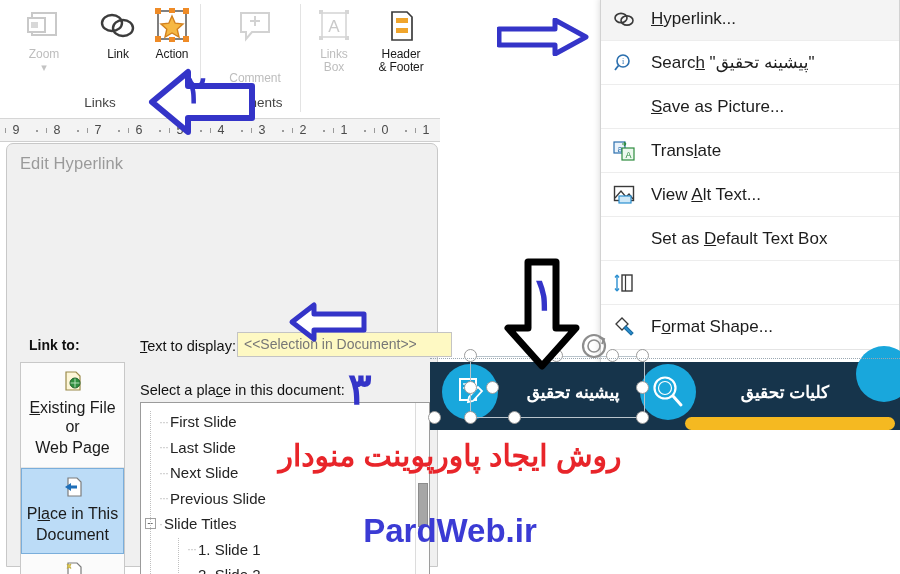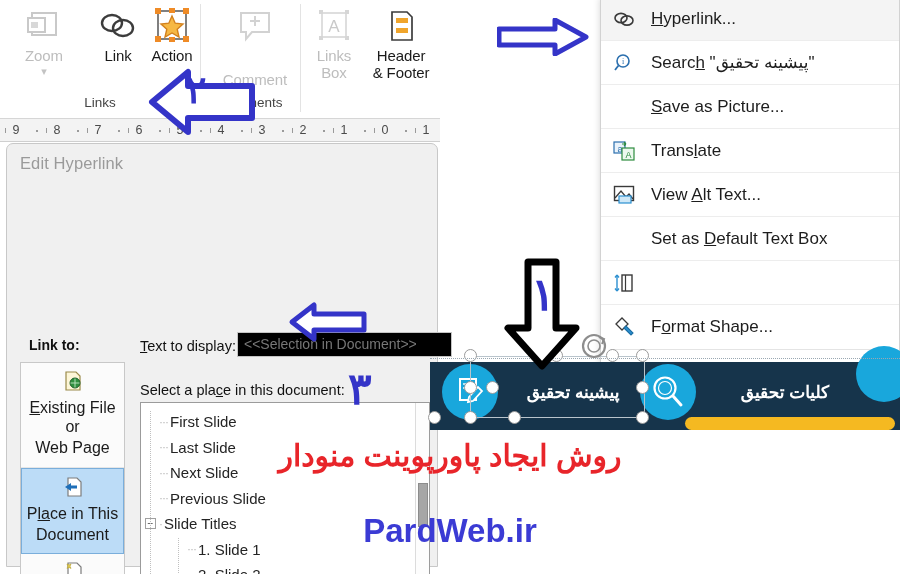--- a/index.html
+++ b/index.html
@@ -19,21 +19,21 @@
   .rib-sep {
     position: absolute; top: 4px; width: 1px; height: 108px;
     background: #e3e3e3;
   }
   .rib-item {
     position: absolute; top: 4px;
     width: 72px; display: flex; flex-direction: column; align-items: center;
   }
   .rib-ico { height: 44px; display:flex; align-items:center; justify-content:center; }
   .rib-lbl {
-    font-size: 15px; color: #1a1a1a; text-align: center; line-height: 1.12;
+    font-size: 12px; color: #1a1a1a; text-align: center; line-height: 1.12;
     letter-spacing: -0.1px;
   }
   .rib-lbl.dim { color: #bdbdbd; }
   .rib-chev { font-size: 11px; color:#c3c3c3; line-height:1; margin-top:1px;}
   .grp-lbl {
     position: absolute; bottom: 8px; font-size: 13.5px; color:#444;
     width: 100%; text-align: center;
   }
 
   
@@ -62,21 +62,21 @@
     position:absolute; left: 22px; top: 193px;
     font-size: 14px; color:#111; font-weight: bold;
   }
   .dlg-ttd-label {
     position:absolute; left: 133px; top: 194px;
     font-size: 14.5px; color:#111;
   }
   .dlg-ttd-label u { text-decoration: underline; }
   .dlg-ttd-box {
     position:absolute; left: 230px; top: 188px; width: 215px; height: 25px;
-    background:#000000; border:1px solid #c4c4c4;
+    background:#fef9c3; border:1px solid #c4c4c4;
     font-size: 14px; color:#777; padding: 3px 6px;
     white-space: nowrap; overflow:hidden;
   }
   .dlg-select-lbl {
     position:absolute; left: 133px; top: 238px;
     font-size: 14.5px; color:#111;
   }
 
   
   .rail {

